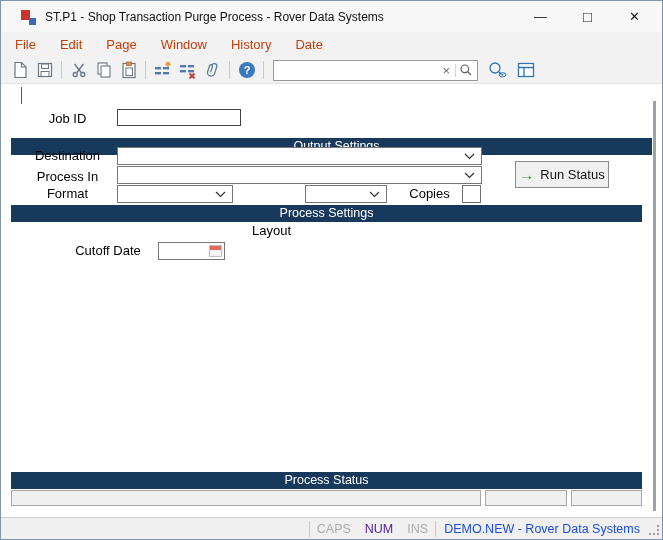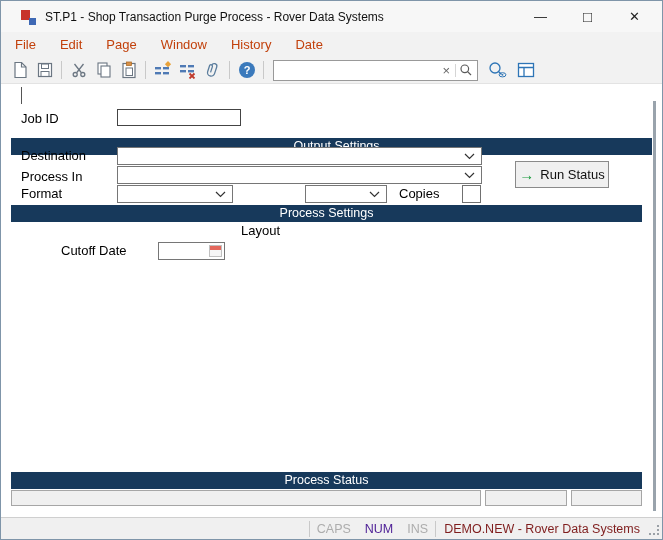--- a/index.html
+++ b/index.html
@@ -21,37 +21,37 @@
   .tbtn{width:25px;height:24px;display:flex;align-items:center;justify-content:center;flex:0 0 auto;}
   .tsep{width:1px;height:18px;background:#c9c9c9;margin:0 4px;flex:0 0 auto;}
   .searchbox{display:flex;align-items:center;width:205px;height:21px;border:1px solid #999;background:#fff;margin-left:5px;box-sizing:border-box;flex:0 0 auto;}
   .searchbox input{flex:1;border:none;outline:none;height:17px;font-size:12px;padding:0 4px;background:transparent;min-width:0;}
   .sb-clear{font-size:13px;color:#666;padding:0 3px;line-height:1;}
   .sb-sep{width:1px;height:13px;background:#d5d5d5;margin:0 2px;}
   .sb-mag{padding:0 4px 0 1px;display:flex;align-items:center;}
   
   .client{position:absolute;left:0;top:83px;width:661px;height:435px;background:#fff;}
   .caret{position:absolute;left:20px;top:3px;width:1px;height:17px;background:#555;}
-  .lbl{position:absolute;font-size:13px;color:#000;text-align:left;white-space:nowrap;}
+  .lbl{position:absolute;font-size:13px;color:#000;text-align:center;white-space:nowrap;}
   .tinput{position:absolute;background:#fff;border:1px solid #707070;box-sizing:border-box;font-size:12px;padding:0 3px;outline:none;}
   .hdr{position:absolute;left:10px;width:631px;height:17px;background:#17395b;color:#fff;font-size:12.5px;text-align:center;line-height:17px;}
   .dd{position:absolute;height:18px;background:#fff;border:1px solid #767676;box-sizing:border-box;display:flex;align-items:center;justify-content:flex-end;padding-right:6px;}
   .runbtn{position:absolute;left:514px;top:77px;width:94px;height:27px;background:#f0f0f0;border:1px solid #8a8a8a;box-sizing:border-box;display:flex;align-items:center;justify-content:center;font-size:13px;color:#111;gap:6px;}
   .run-arrow{color:#169a3a;font-weight:bold;font-size:15px;line-height:1;}
   .cal-icon{position:absolute;right:2px;top:2px;width:13px;height:12px;border:1px solid #c0c0c0;background:#f5f5f5;box-sizing:border-box;}
   .cal-icon .cal-top{position:absolute;left:0;top:0;width:100%;height:4px;background:#e4685d;}
   .statusfield{position:absolute;top:406px;height:16px;background:#f0f0f0;border:1px solid #a6a6a6;box-sizing:border-box;}
   .vscroll{position:absolute;left:652px;top:100px;width:3px;height:410px;background:#99a3ac;}
   
   .statusbar{position:absolute;left:0;bottom:0;width:100%;height:22px;background:#f0f0f0;border-top:1px solid #cfcfcf;display:flex;align-items:center;justify-content:flex-end;box-sizing:border-box;font-size:12.5px;padding-right:16px;}
   .sb-ind{padding:0 7px;}
   .ind-off{color:#adadad;}
   .ind-on{color:#4c1d95;}
   .sb-vline{width:1px;height:16px;background:#c9c9c9;}
-  .session{padding:0 6px 0 8px;color:#7f1d1d;white-space:nowrap;}
+  .session{padding:0 6px 0 8px;color:#1d4ed8;white-space:nowrap;}
   .grip{position:absolute;right:3px;bottom:4px;width:10px;height:10px;}
   .grip i{position:absolute;width:2px;height:2px;background:#9aa0a6;}
   .grip i:nth-child(1){right:0;bottom:0;} .grip i:nth-child(2){right:4px;bottom:0;}
   .grip i:nth-child(3){right:0;bottom:4px;} .grip i:nth-child(4){right:8px;bottom:0;}
   .grip i:nth-child(5){right:0;bottom:8px;}
   svg{display:block;}
 </style>
 </head>
 <body>
 

